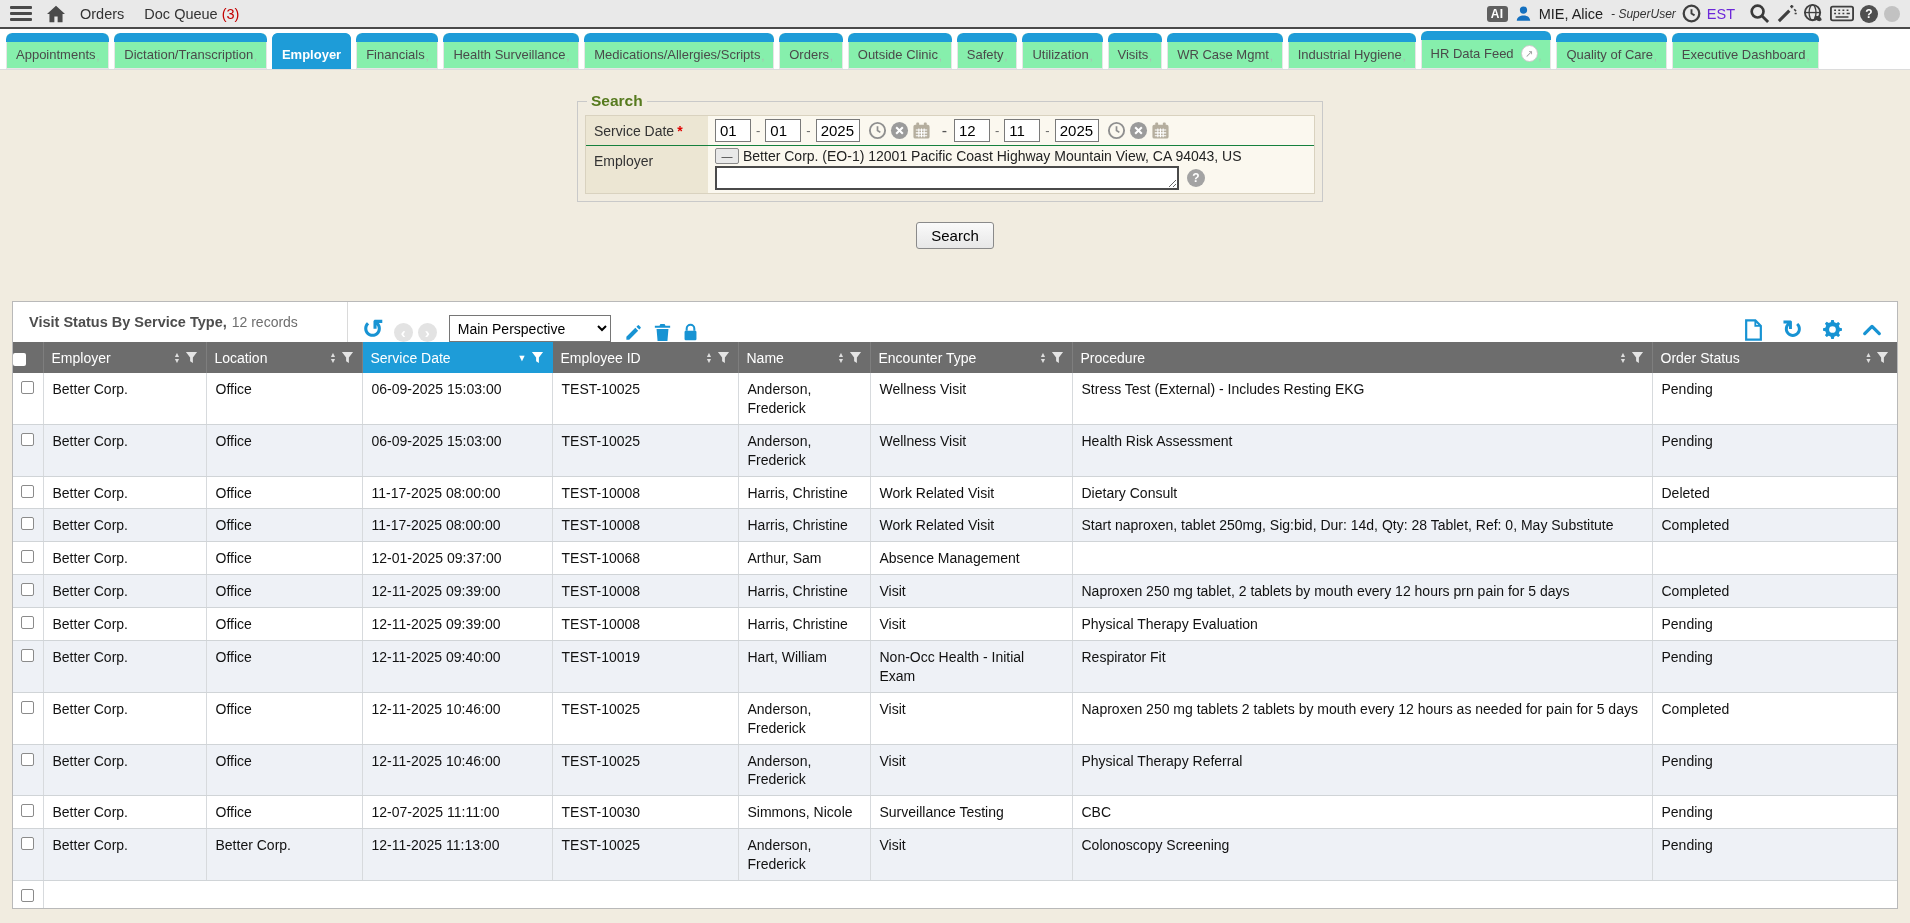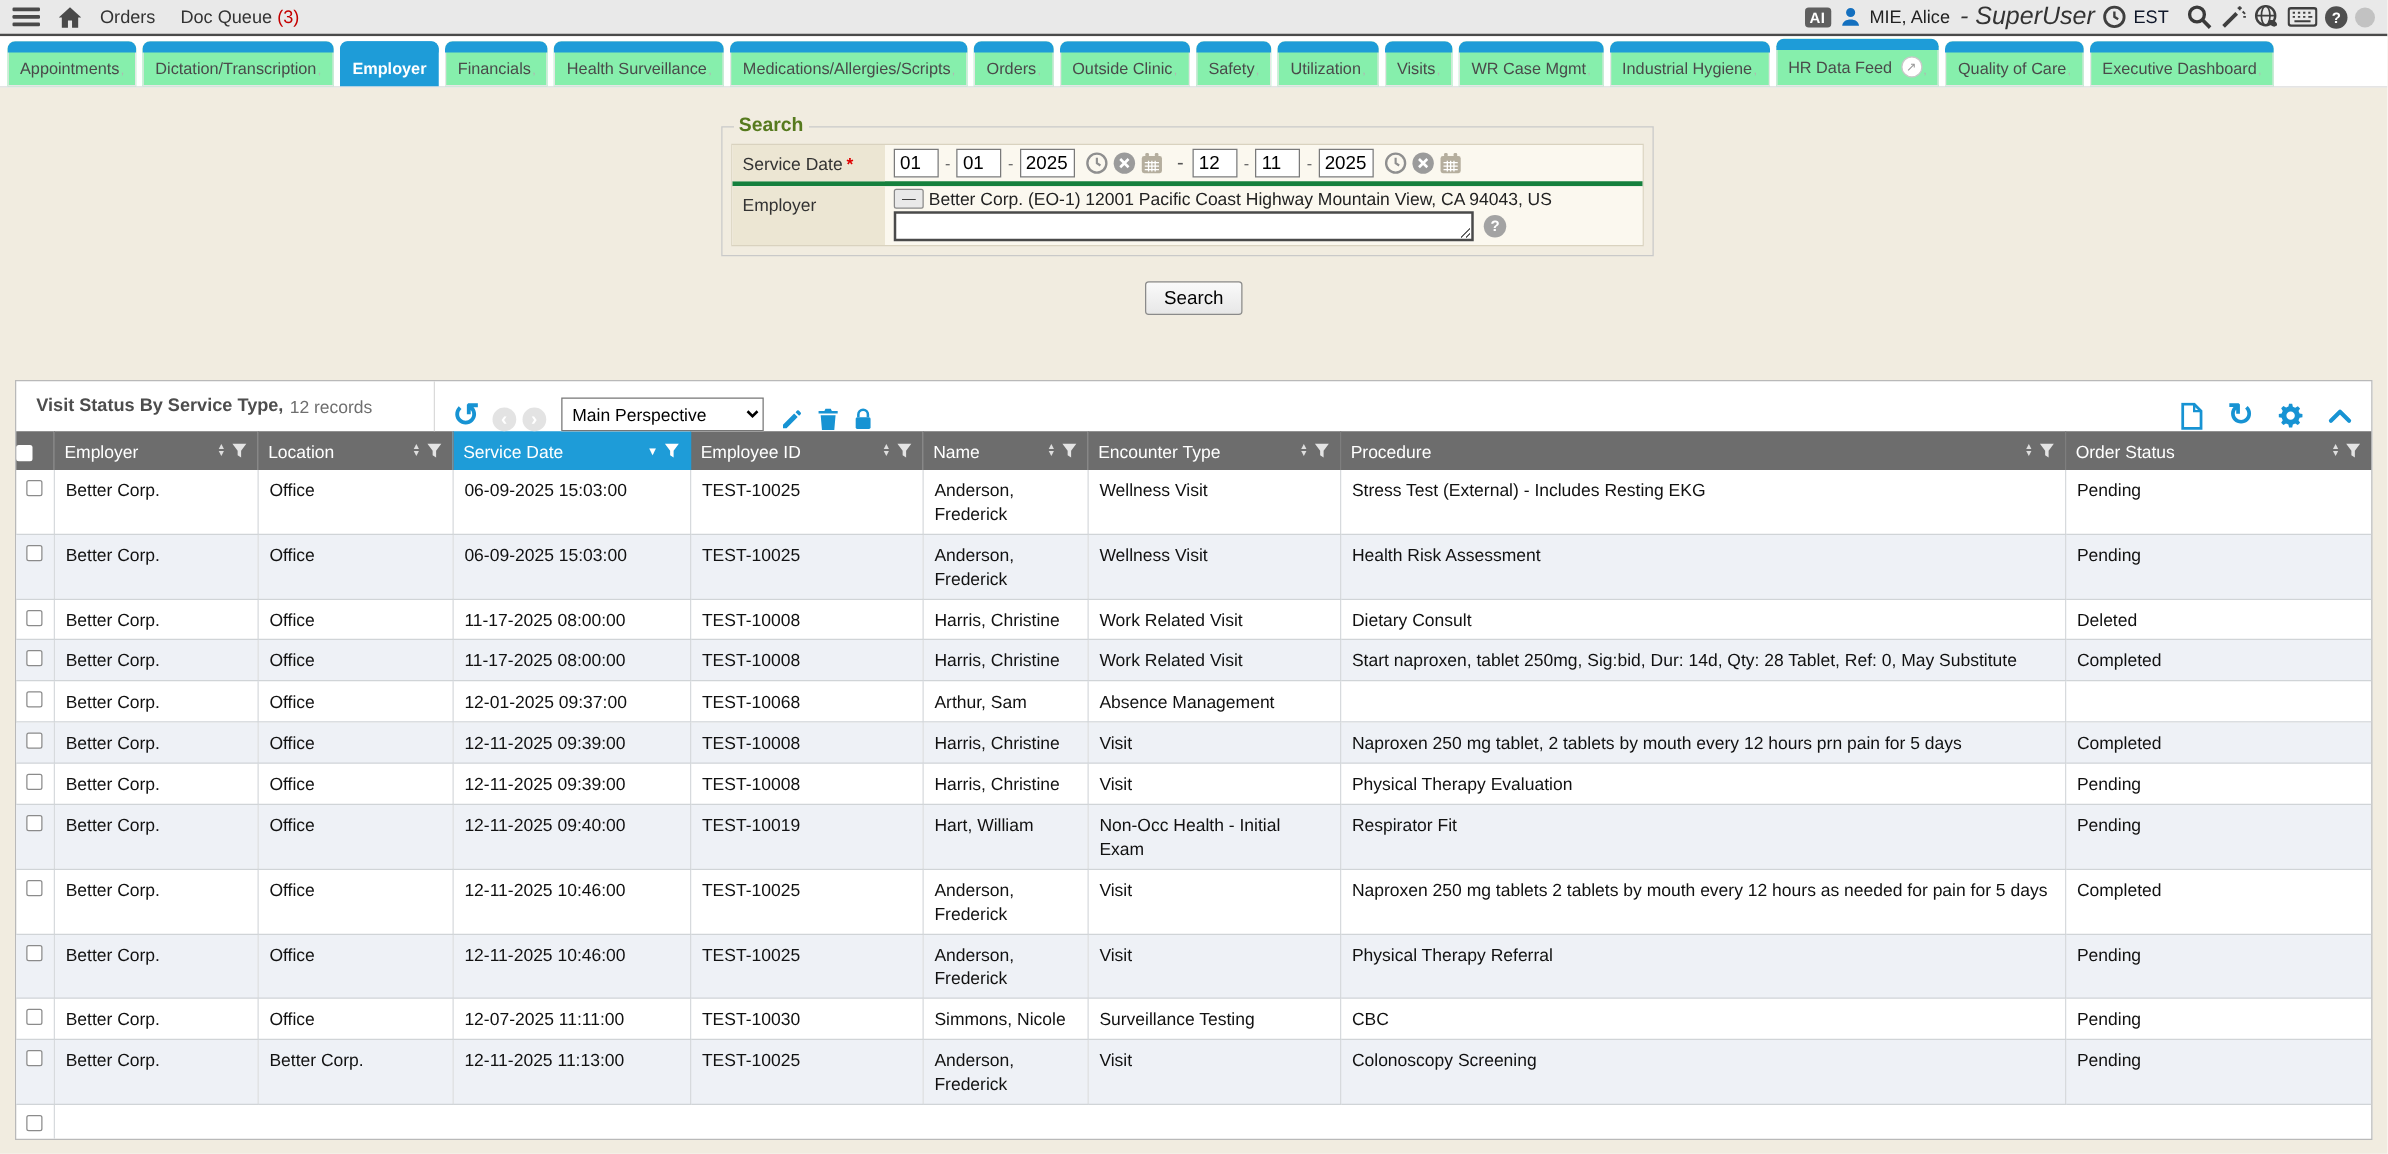--- a/index.html
+++ b/index.html
@@ -12,22 +12,22 @@
   .hamburger { width:22px; height:15px; display:flex; flex-direction:column; justify-content:space-between; cursor:pointer; }
   .hamburger span { display:block; height:3.2px; background:#4a4a4a; border-radius:1px; }
   .topbar svg { display:block; }
   .crumbs { display:flex; gap:20px; font-size:14.5px; color:#333; }
   .crumb { cursor:pointer; }
   .badge-red { color:#c40000; }
   .tb-right { margin-left:auto; display:flex; align-items:center; gap:6px; }
   .ai-badge { background:#5f5f5f; color:#fff; font-weight:bold; font-size:12px;
               padding:2px 4px; border-radius:3px; line-height:1; letter-spacing:.5px; }
   .tb-user { font-size:14.5px; color:#222; }
-  .tb-role { font-size:20px; font-style:italic; color:#333; margin-left:2px; }
-  .tb-tz { font-size:14.5px; color:#0f172a; }
+  .tb-role { font-size:12px; font-style:italic; color:#333; margin-left:2px; }
+  .tb-tz { font-size:14.5px; color:#6d28d9; }
   .help-dot { width:18px; height:18px; border-radius:50%; background:#4f4f4f; color:#fff;
               font-size:12px; font-weight:bold; display:flex; align-items:center; justify-content:center; }
   .status-dot { width:16px; height:16px; border-radius:50%; background:#c2c2c2; }
 
   
   .tabbar { background:#fff; height:41px; display:flex; align-items:flex-end; gap:5px;
             padding:4px 6px 0 6px; border-bottom:1px solid #dcdcdc; }
   .tab { border-radius:6px 6px 0 0; background:#86efac; box-shadow:inset 0 0 0 1px #e6e6e6;
          overflow:hidden; cursor:pointer; white-space:nowrap; }
   .tab-top { height:9px; background:#1e9cd8; border-radius:6px 6px 0 0; }
@@ -36,21 +36,21 @@
   .tab.active { background:#1e9cd8; box-shadow:none; }
   .tab.active .tab-label { color:#fff; font-weight:bold; }
   .tab-ext { width:17px; height:17px; border:1px solid #c8c8c8; border-radius:50%;
              color:#9a9a9a; font-size:10px; display:inline-flex; align-items:center;
              justify-content:center; margin-left:7px; background:#fff; }
 
   
   .search-fieldset { margin:22px 0 0 577px; width:746px; border:1px solid #c9c9c9; padding:5px 7px 7px; }
   .search-fieldset legend { color:#567a1e; font-weight:bold; font-size:15.5px; padding:0 4px; margin-left:2px; }
   .srows { border:1px solid #d9d2bf; }
-  .srow { display:flex; background:#fbf8ef; border-bottom:4px solid #15803d; }
+  .srow { display:flex; background:#fbf8ef; border-bottom:1px solid #15803d; }
   .srow:last-child { border-bottom:none; }
   .slabel { width:122px; flex:0 0 122px; background:#ece6d3; padding:7px 8px 5px; font-size:14px; color:#333; }
   .req { color:#e00000; font-weight:bold; margin-left:3px; }
   .sfield { flex:1; padding:3px 7px; display:flex; align-items:center; gap:4px; }
   .sfield.col { flex-direction:column; align-items:flex-start; gap:2px; padding-top:2px; }
   .din { border:1px solid #7a7a7a; height:23px; font-size:15px; font-family:"Liberation Sans",sans-serif;
          padding:0 4px; width:36px; background:#fff; }
   .din.yy { width:44px; }
   .dsep { color:#666; font-size:13px; padding:0 1px; }
   .dico { display:flex; align-items:center; gap:3px; margin:0 4px; }

